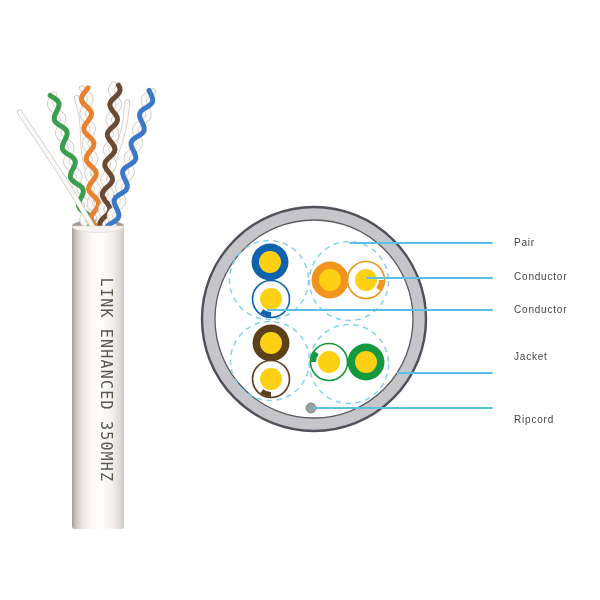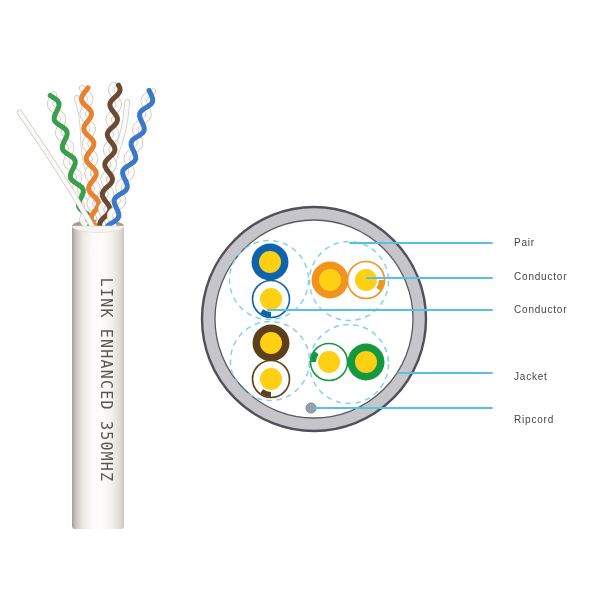--- a/index.html
+++ b/index.html
@@ -6,21 +6,21 @@
   body{width:600px;height:600px;font-family:"Liberation Sans",sans-serif;}
   .stage{position:relative;width:600px;height:600px;background:#fff;overflow:hidden;}
   svg.art{position:absolute;left:0;top:0;}
   .callout-label{
     position:absolute;left:514px;height:18px;line-height:18px;
     font-size:10px;letter-spacing:0.8px;color:#454545;white-space:nowrap;
   }
   .lbl-pair{top:234px}
   .lbl-conductor{top:268px}
   .lbl-insulation{top:301px}
-  .lbl-jacket{top:368px}
+  .lbl-jacket{top:348px}
   .lbl-ripcord{top:411px}
 </style>
 </head>
 <body>
 
 <div class="stage">
 
   <svg class="art" width="600" height="600" viewBox="0 0 600 600">
     <defs>
       <linearGradient id="tubeGrad" x1="0" y1="0" x2="1" y2="0">

